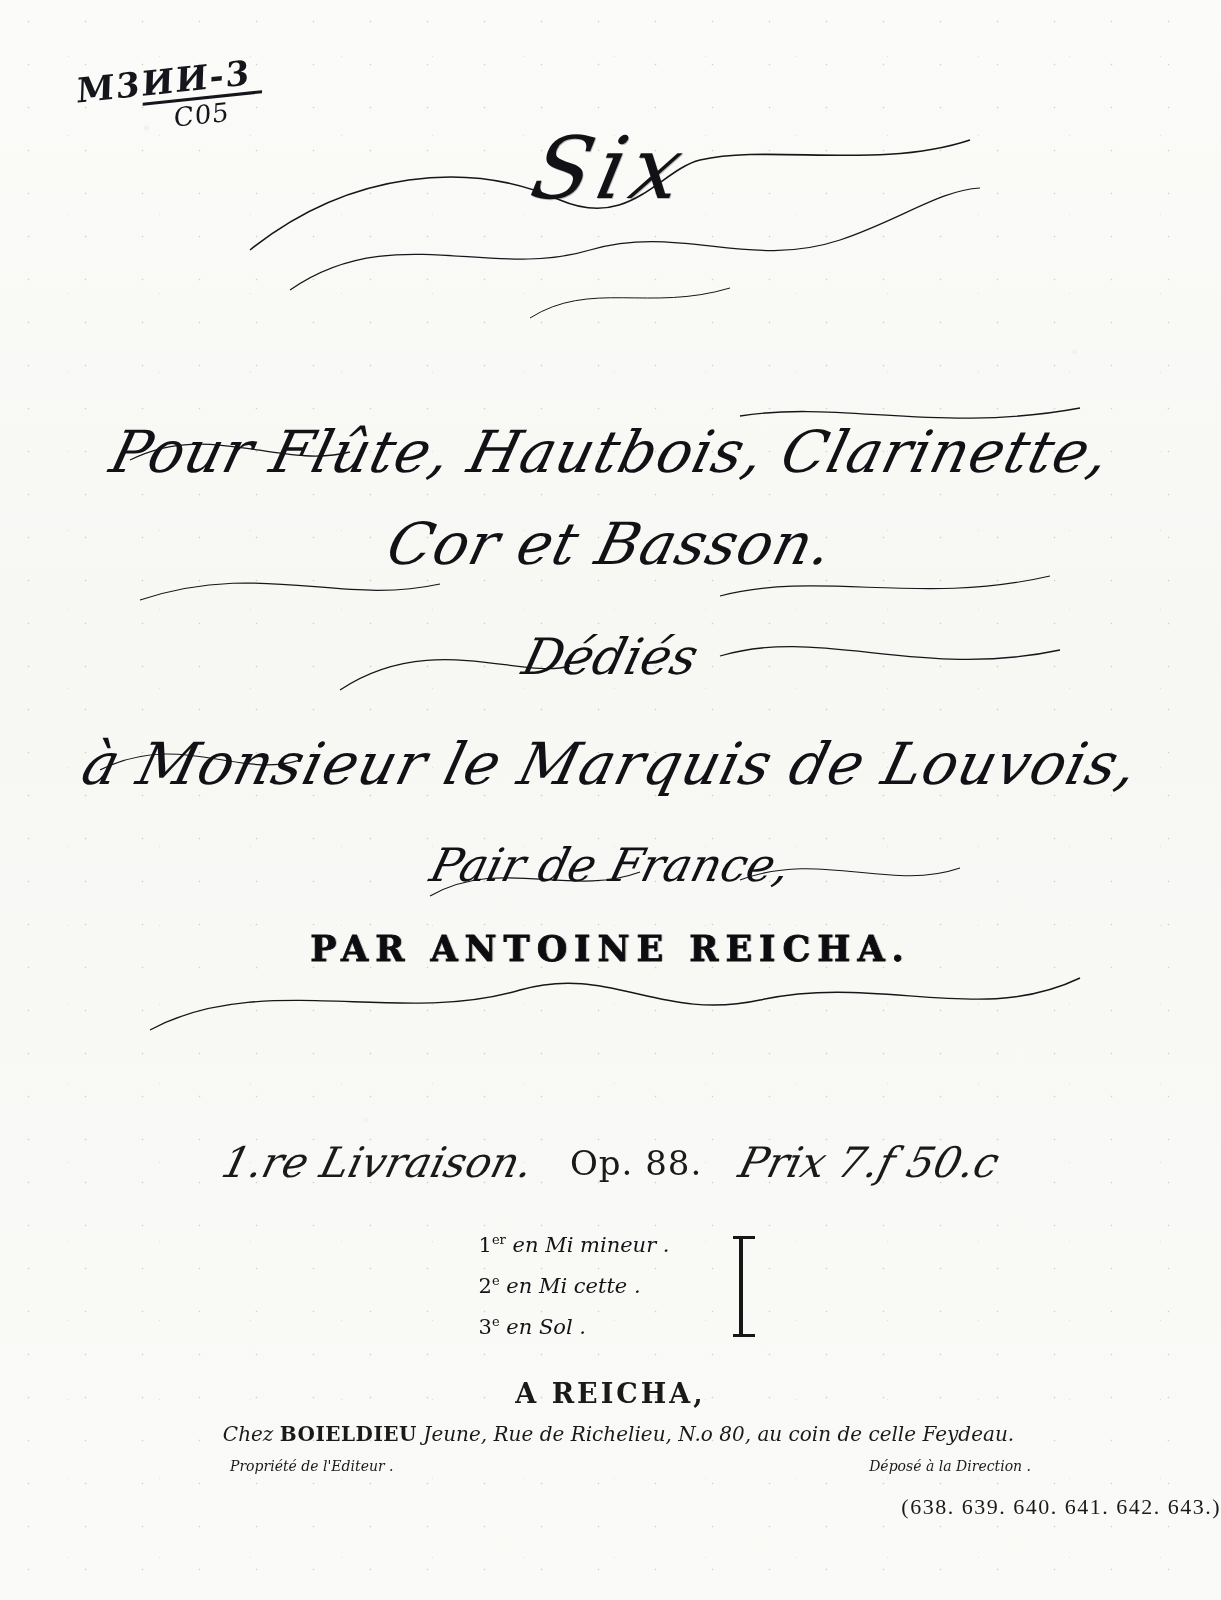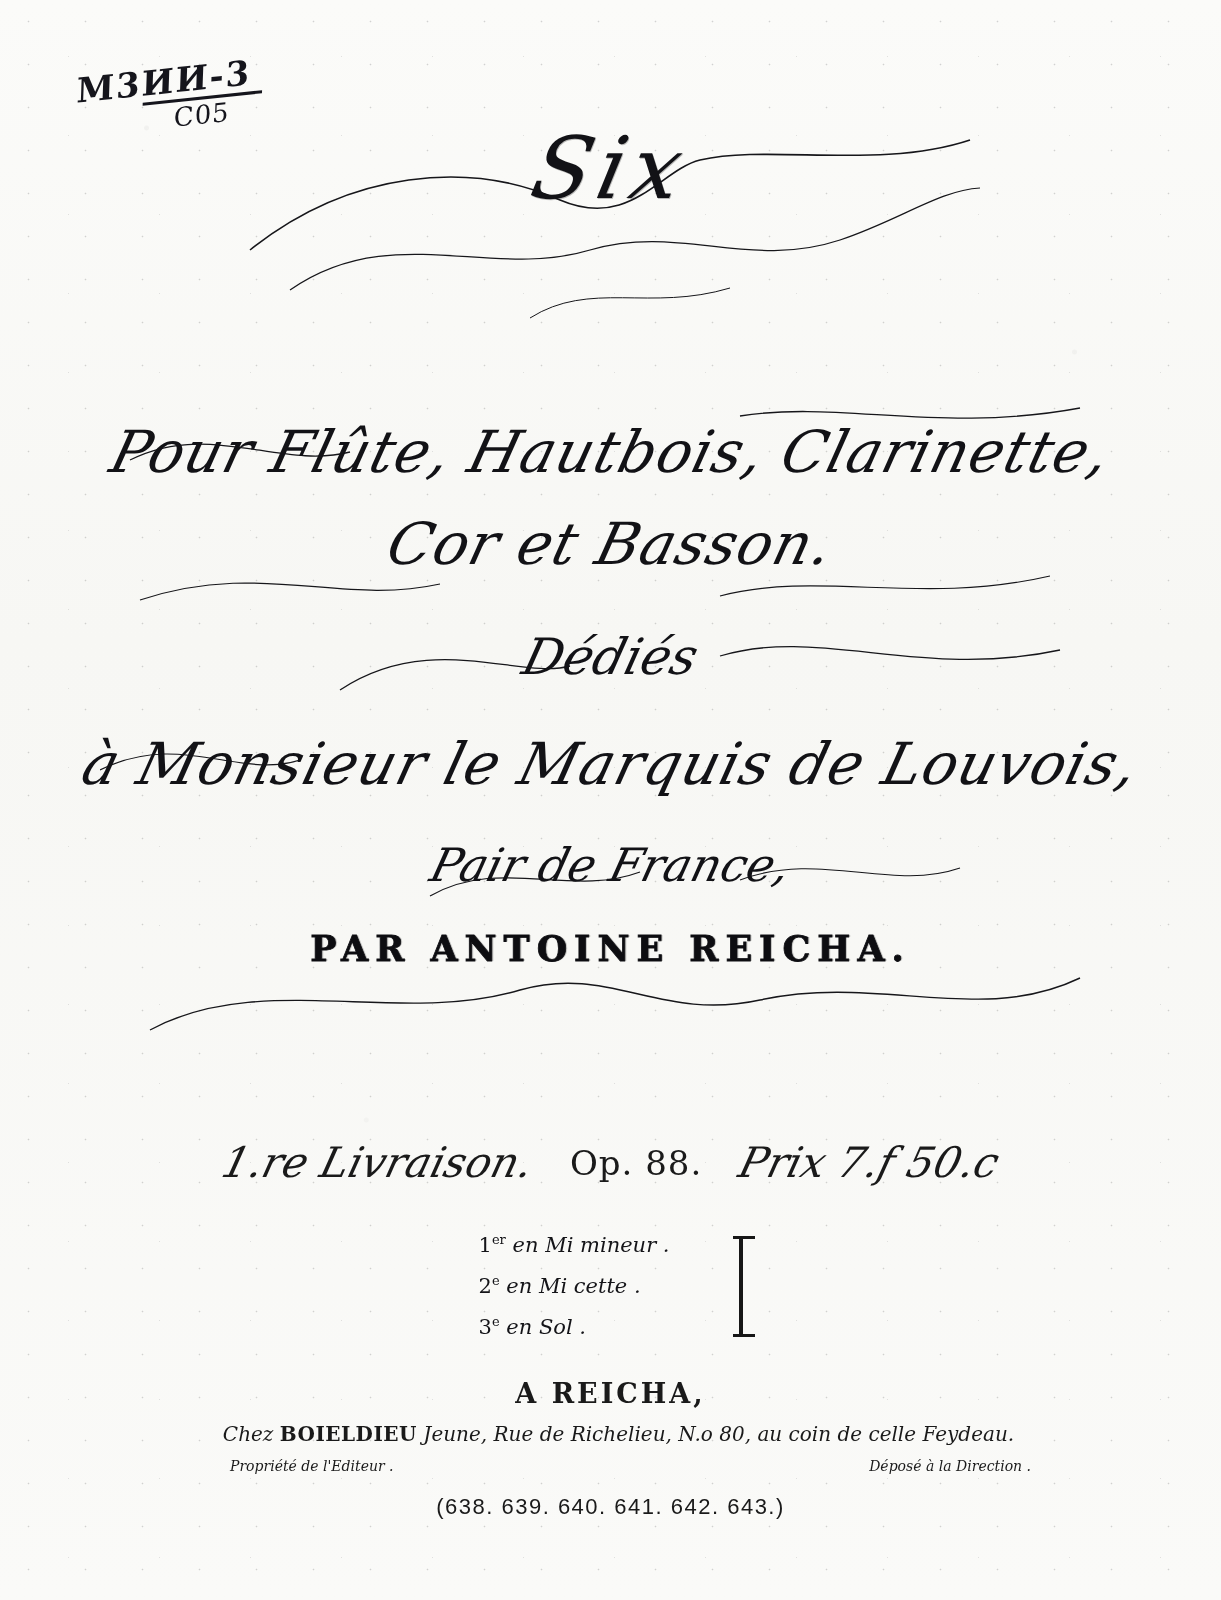--- a/index.html
+++ b/index.html
@@ -271,22 +271,22 @@
     display: flex;
     justify-content: space-between;
     font-family: "DejaVu Serif", serif;
     font-style: italic;
     font-size: 14px;
   }
   .plate-numbers {
     position: absolute;
     left: 0; right: 0;
     top: 1494px;
-    text-align: center;
-    font-family: Liberation Sans, sans-serif;
+    text-align: right;
+    font-family: Liberation Serif, serif;
     font-size: 22px;
     letter-spacing: 1.5px;
   }
 
   
   .flourish {
     position: absolute;
     pointer-events: none;
     stroke: #16161a;
     fill: none;

